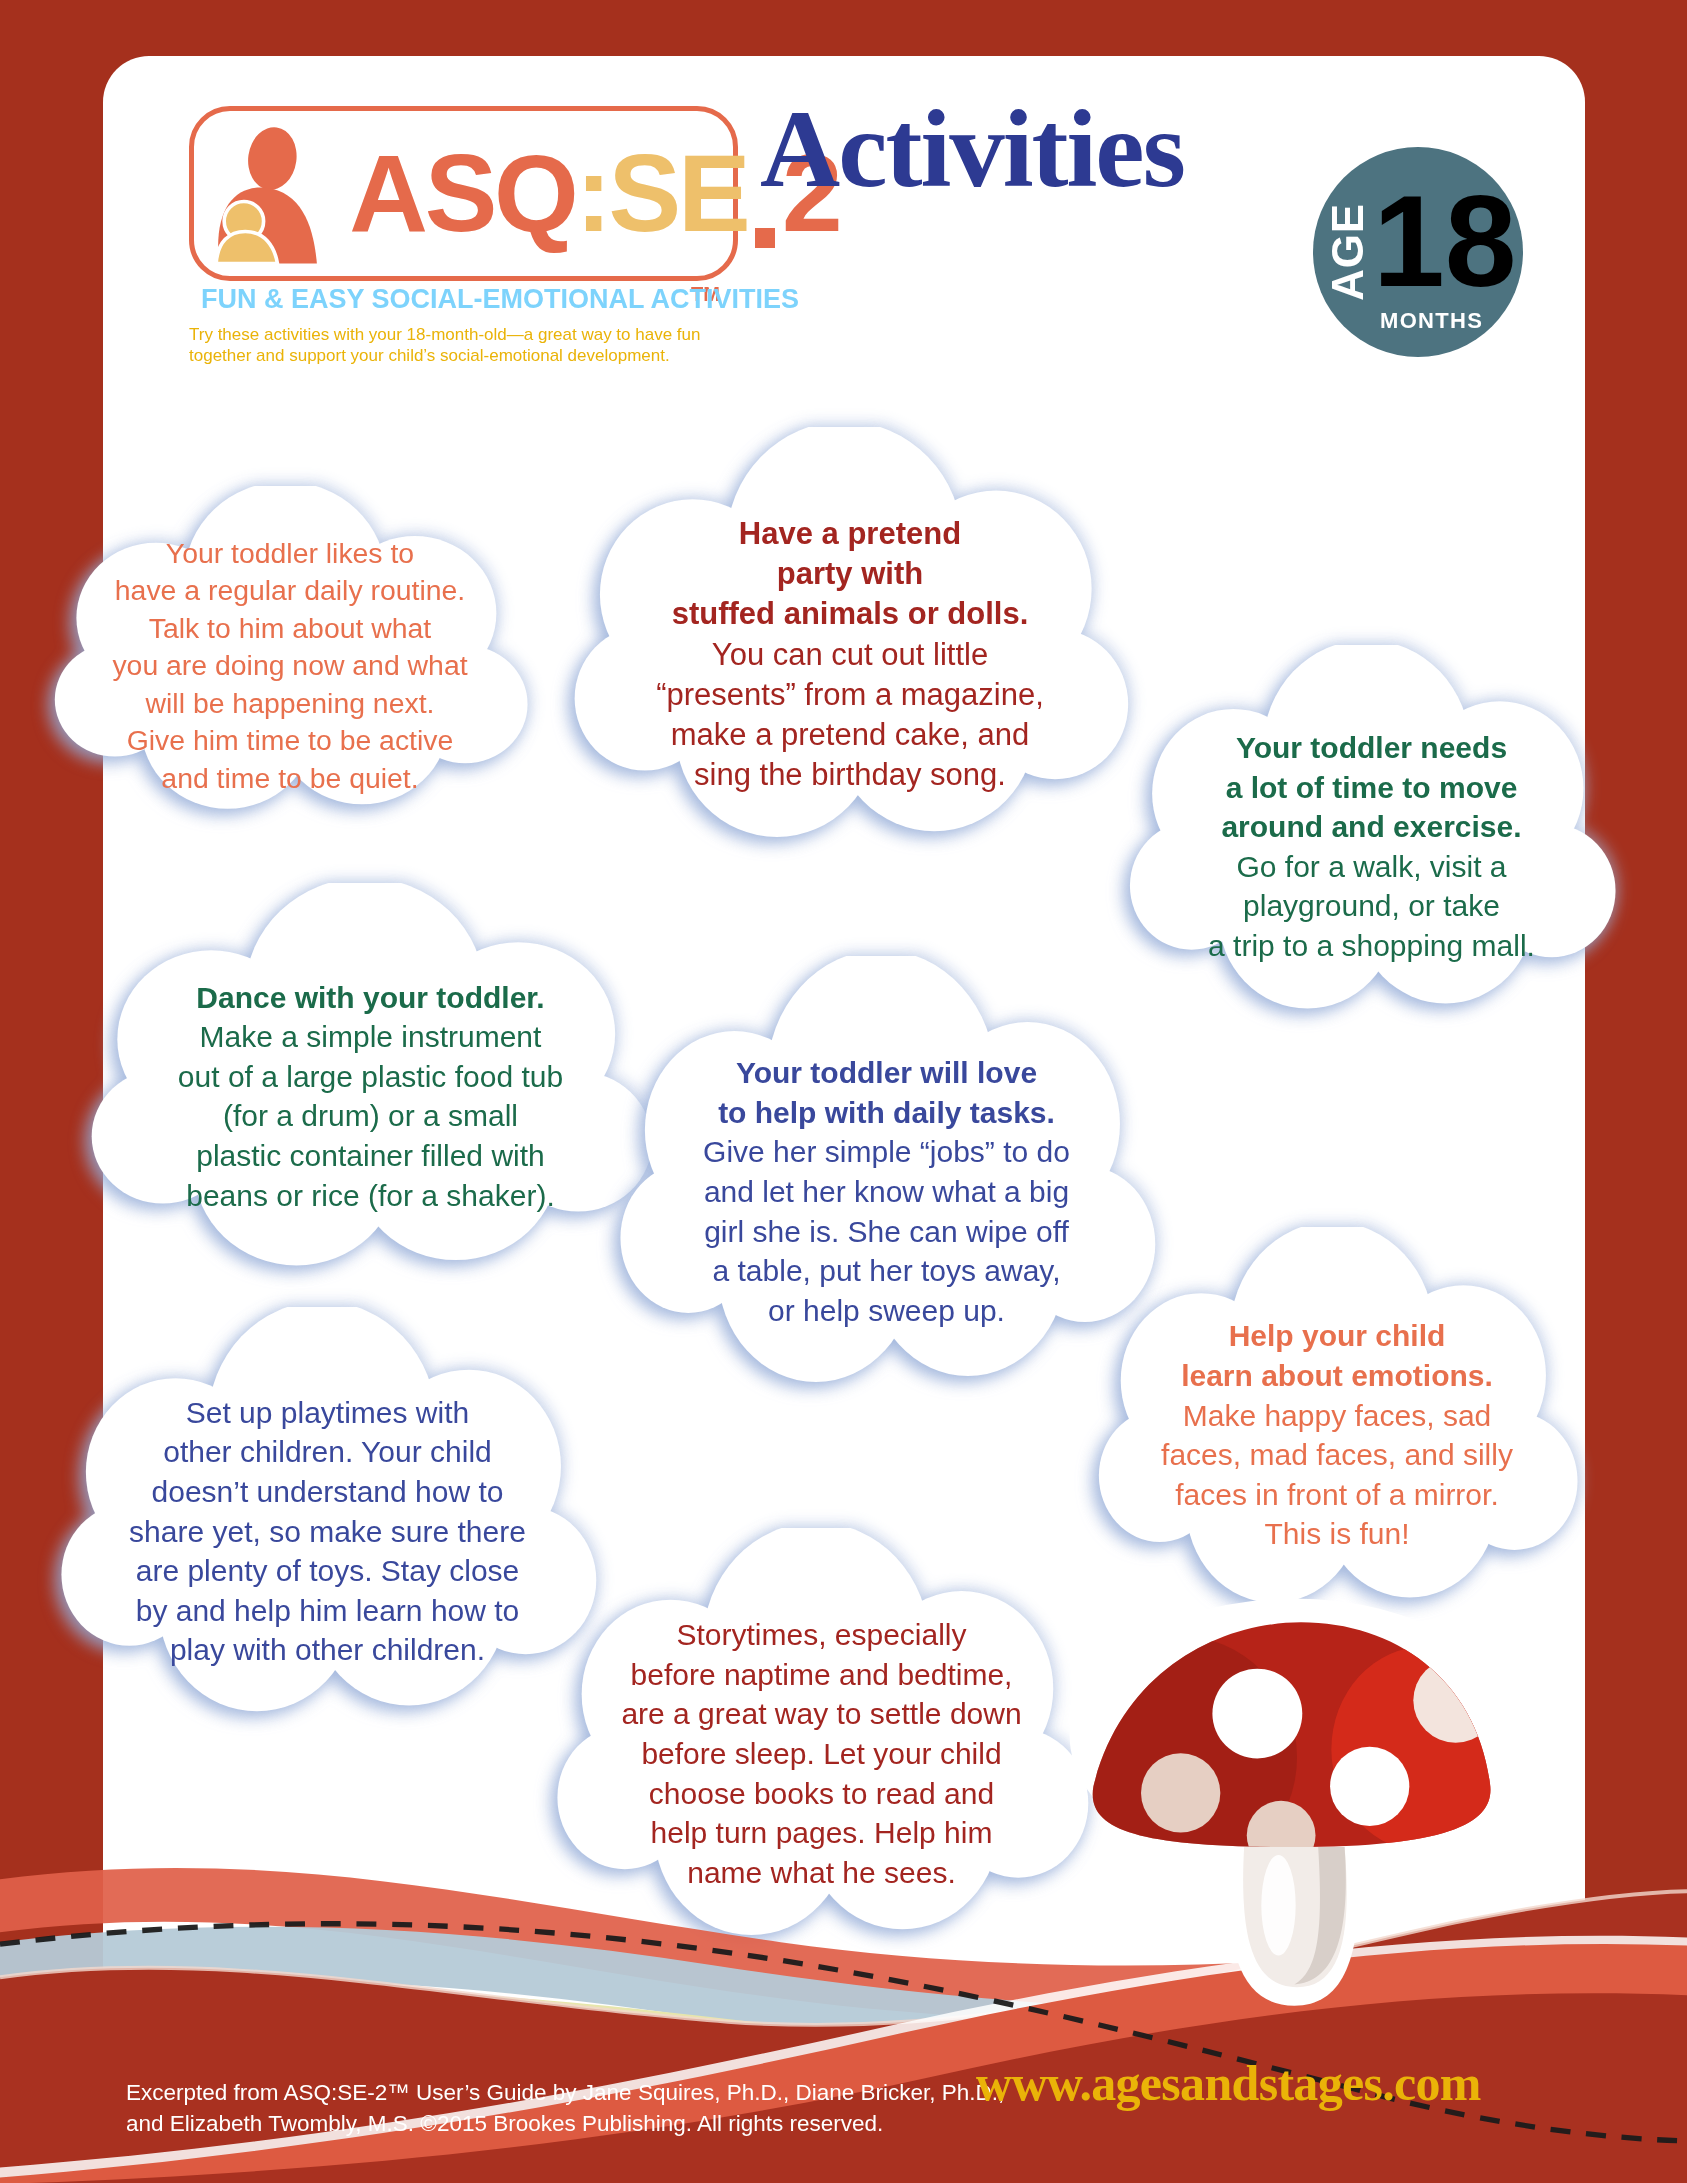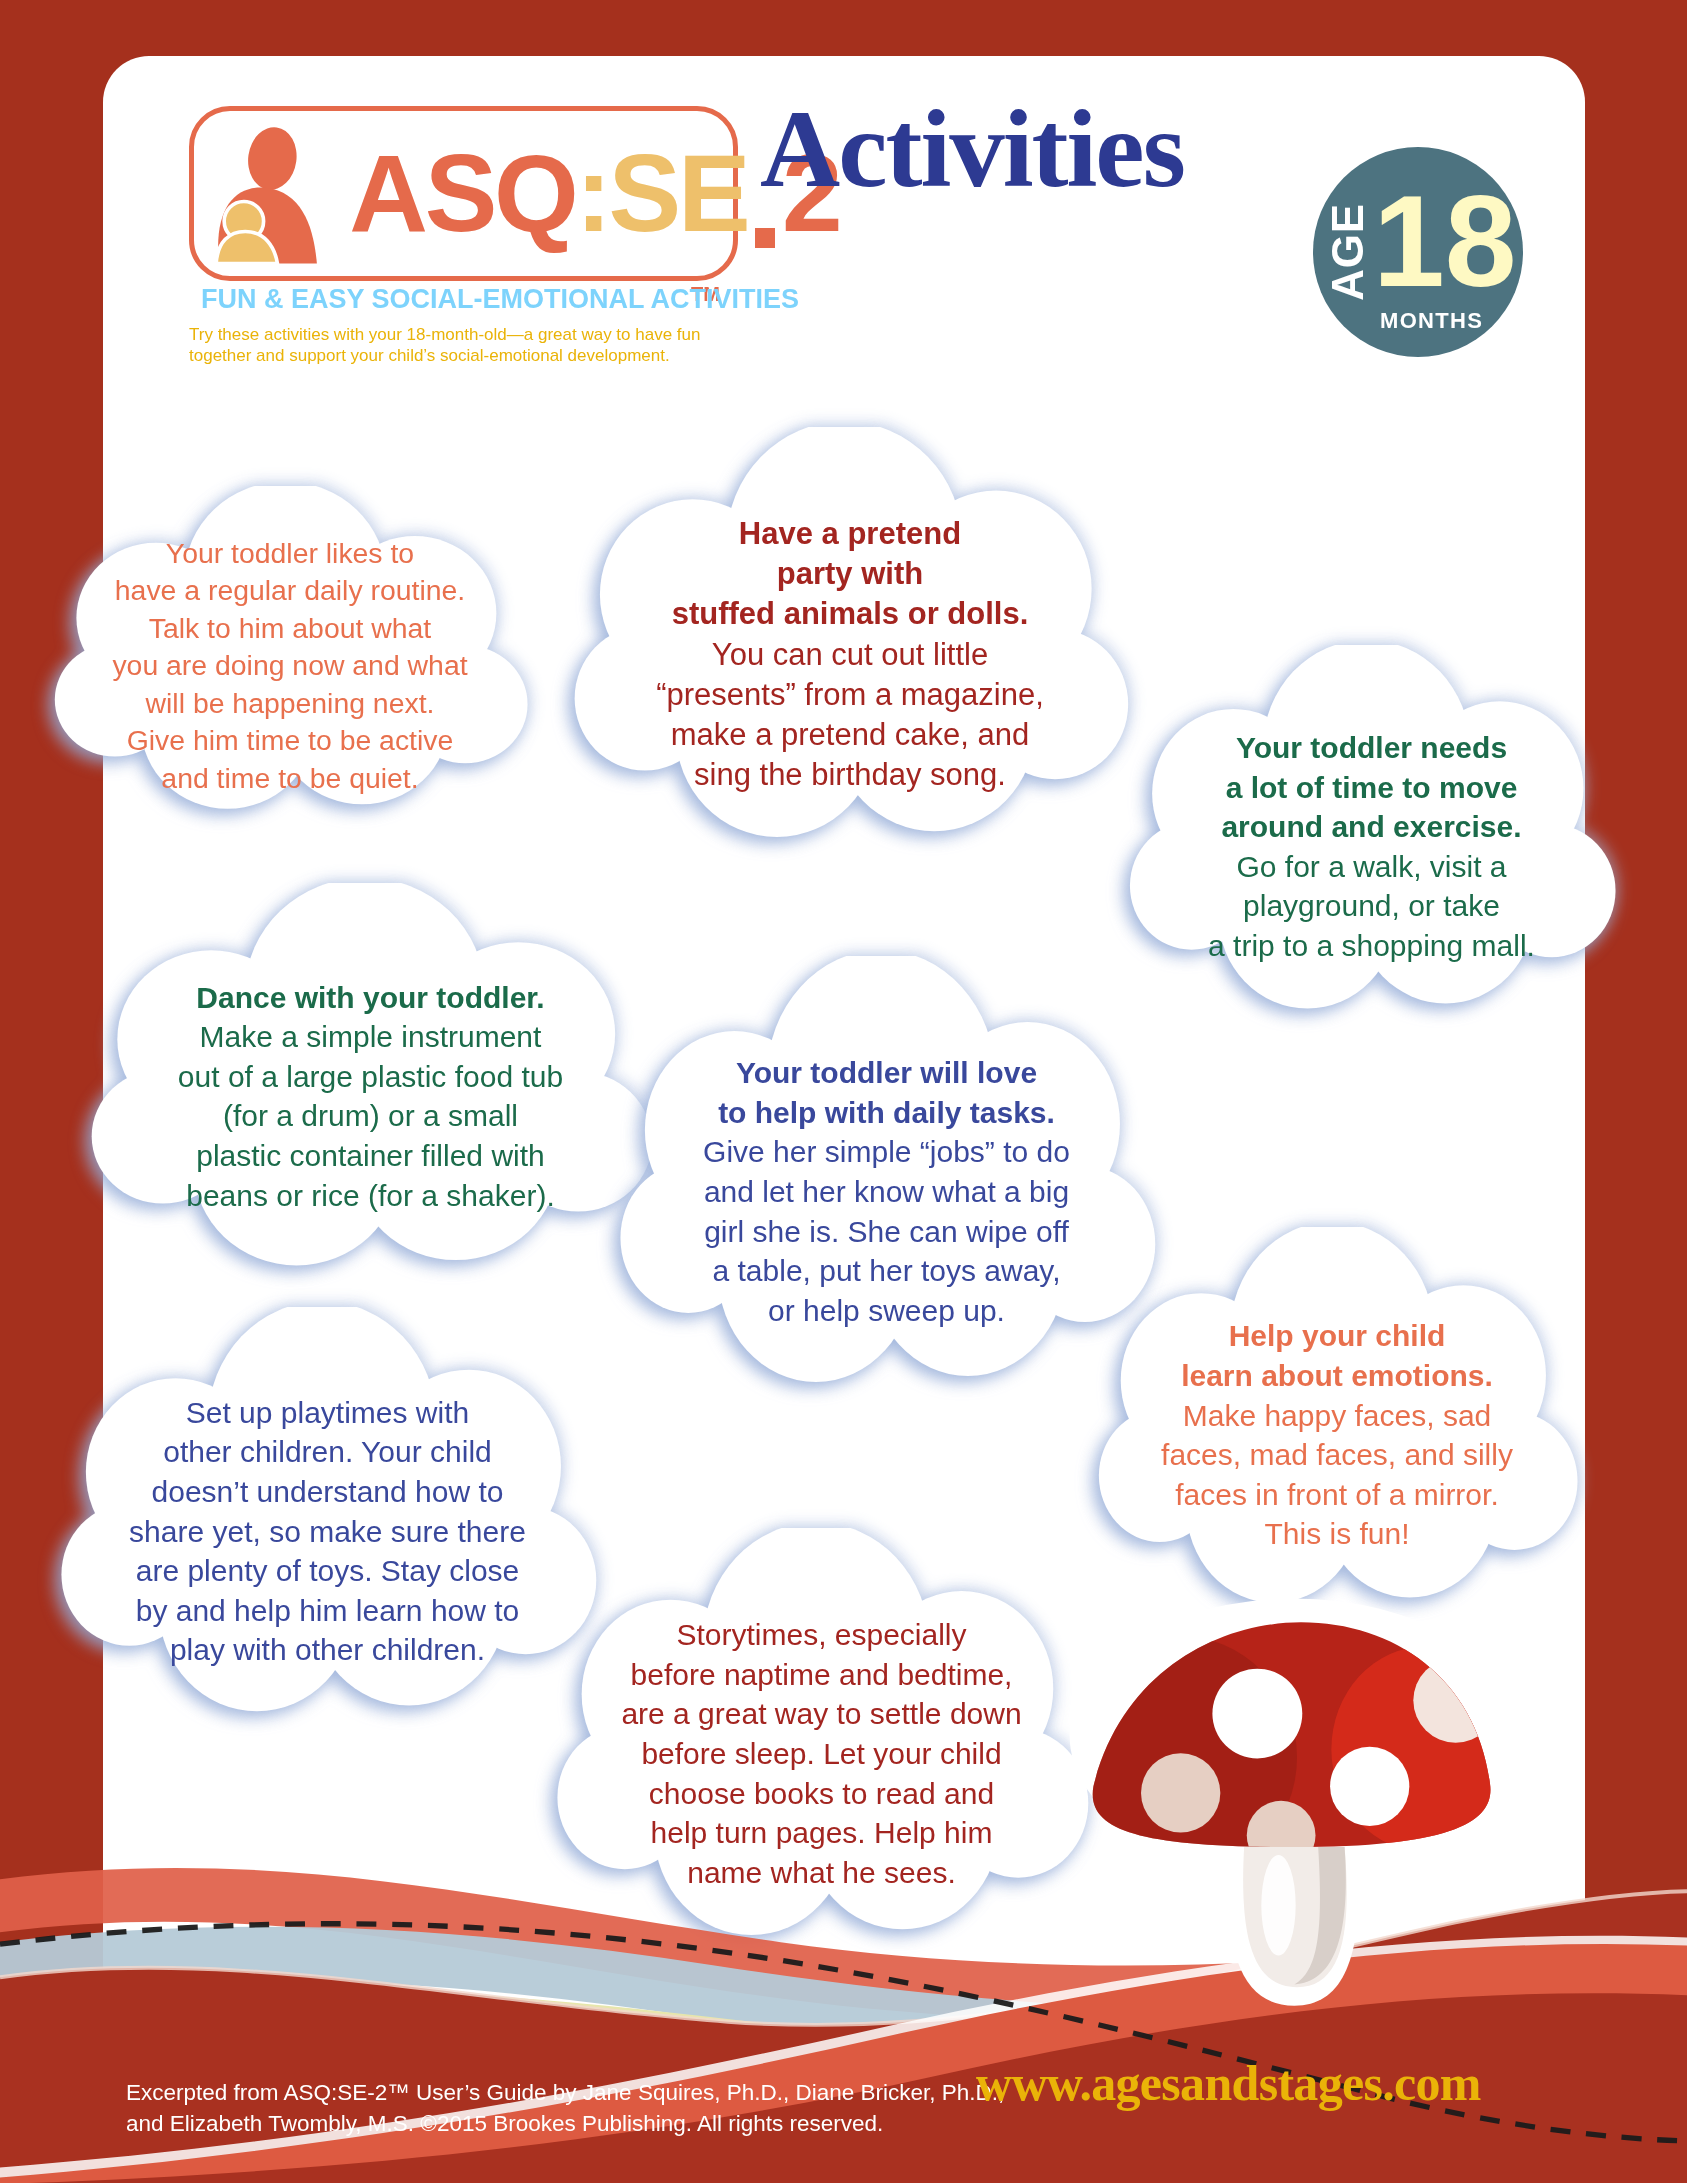--- a/index.html
+++ b/index.html
@@ -16,21 +16,21 @@
   .logo-text{display:flex;align-items:flex-end;font-weight:700;font-size:109px;letter-spacing:-3.3px;line-height:1;}
   .lo{color:#e56a4b;} .ly{color:#eec06b;}
   .hy{display:inline-block;width:20px;height:20px;background:#e56a4b;margin:17px 6.6px 0 8px;}
   .logo-tm{position:absolute;right:13.2px;bottom:-30px;color:#e56a4b;font-size:20px;font-weight:700;letter-spacing:0;}
   .title{position:absolute;left:760px;top:85px;font-family:"Liberation Serif",serif;font-weight:700;
          font-size:111px;color:#2d3a92;letter-spacing:-2px;z-index:15;}
   .badge{position:absolute;left:1313px;top:147px;width:210px;height:210px;border-radius:50%;
          background:#4d7380;z-index:15;}
   .badge-age{position:absolute;left:10.6px;top:0;height:100%;width:48px;display:flex;align-items:center;justify-content:center;}
   .badge-age span{transform:rotate(-90deg);color:#fff;font-size:44px;font-weight:600;letter-spacing:0.7px;}
-  .badge-num{position:absolute;left:60px;top:30px;color:#fef9c3;font-size:129px;font-weight:700;line-height:1;text-align:center;}
+  .badge-num{position:absolute;left:60px;top:30px;color:#000000;font-size:129px;font-weight:700;line-height:1;text-align:center;}
   .badge-months{position:absolute;left:67px;top:161px;color:#fff;font-size:22px;font-weight:600;letter-spacing:1.3px;}
   .heading{position:absolute;left:201px;top:284px;font-size:27px;font-weight:700;color:#7dd3fc;z-index:15;}
   .intro{position:absolute;left:189px;top:324px;font-size:17px;color:#eab308;line-height:1.24;
          white-space:pre-line;z-index:15;}
 
   
   .cloud{position:absolute;z-index:20;}
   .cloud .shape{position:absolute;left:0;top:0;width:100%;height:100%;
         filter:drop-shadow(-5.3px 6.6px 8px rgba(145,170,215,.75)) drop-shadow(4px -4px 6.6px rgba(165,185,220,.45));}
   .cloud-text{position:relative;z-index:2;height:100%;display:flex;flex-direction:column;justify-content:center;

